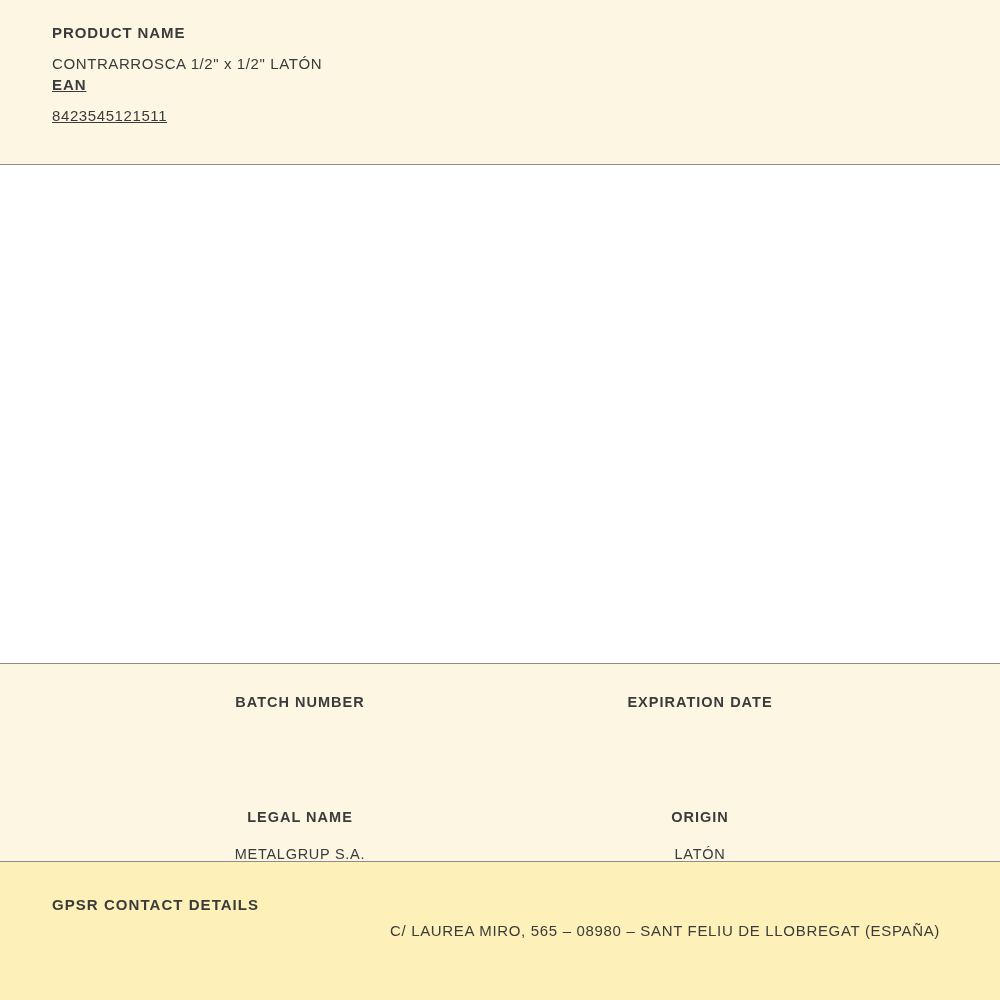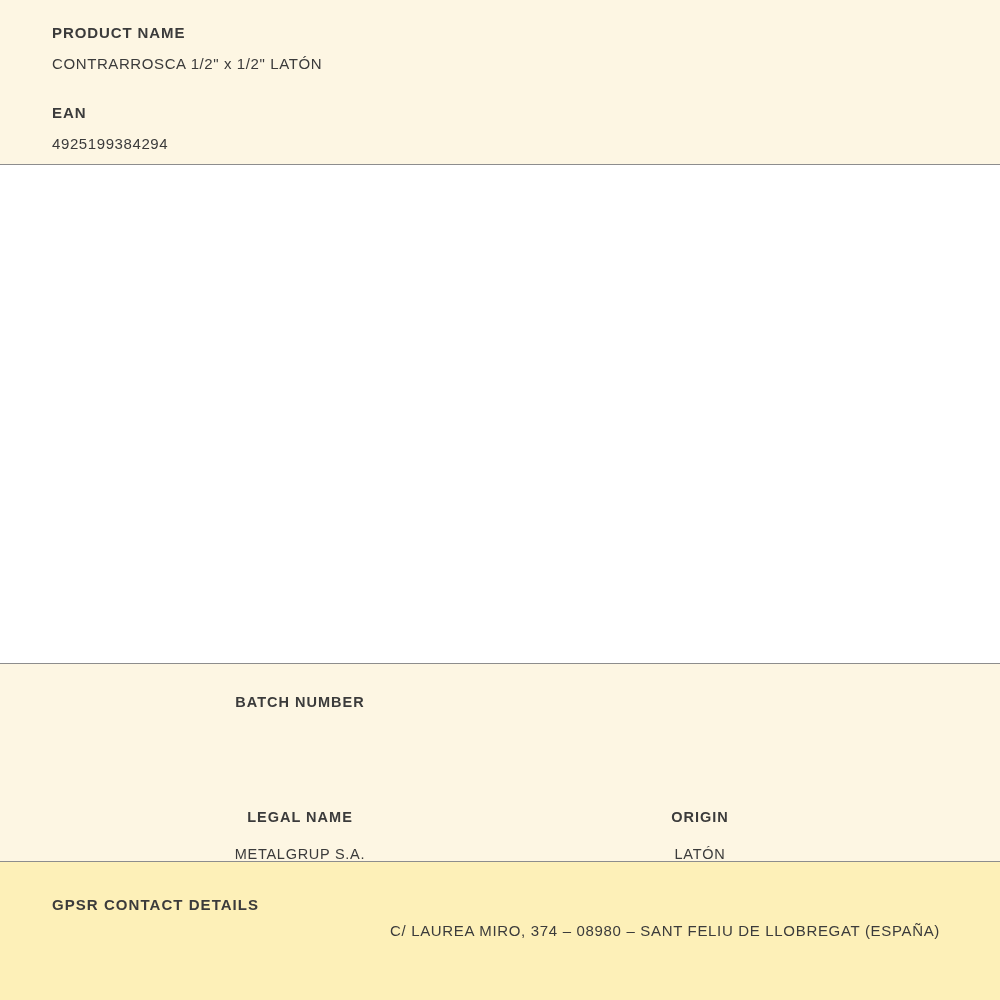--- a/index.html
+++ b/index.html
@@ -27,21 +27,21 @@
     background: #fdf6e3;
     padding: 22px 0 18px 0;
     border-bottom: 1px solid #8d8d8d;
     height: 165px;
     box-sizing: border-box;
   }
   .field {
     padding-left: 52px;
   }
   .field + .field {
-    margin-top: 28px;
+    text-decoration: underline;
   }
   .field-label {
     font-size: 15px;
     font-weight: bold;
     letter-spacing: 0.06em;
     color: #3b3b3b;
     text-transform: uppercase;
     line-height: 1.4;
   }
   .field-value {
@@ -133,46 +133,47 @@
 
 <div class="sheet">
 
   <div class="top-block">
     <div class="field">
       <div class="field-label">PRODUCT NAME</div>
       <div class="field-value">CONTRARROSCA 1/2" x 1/2" LATÓN</div>
     </div>
     <div class="field">
       <div class="field-label">EAN</div>
-      <div class="field-value">4925199384294</div>
+      <div class="field-value">8423545121511</div>
     </div>
   </div>
 
   <div class="blank-area"></div>
 
   <div class="data-block">
     <div class="data-row">
       <div class="data-cell first">
         <div class="cell-label">BATCH NUMBER</div>
         <div class="cell-value"></div>
       </div>
       <div class="data-cell">
+        <div class="cell-label">EXPIRATION DATE</div>
         <div class="cell-value"></div>
       </div>
     </div>
     <div class="data-row">
       <div class="data-cell first">
         <div class="cell-label">LEGAL NAME</div>
         <div class="cell-value">METALGRUP S.A.</div>
       </div>
       <div class="data-cell">
         <div class="cell-label">ORIGIN</div>
         <div class="cell-value">LATÓN</div>
       </div>
     </div>
   </div>
 
   <div class="footer-block">
     <div class="footer-label">GPSR CONTACT DETAILS</div>
-    <div class="footer-address">C/ LAUREA MIRO, 374 – 08980 – SANT FELIU DE LLOBREGAT (ESPAÑA)</div>
+    <div class="footer-address">C/ LAUREA MIRO, 565 – 08980 – SANT FELIU DE LLOBREGAT (ESPAÑA)</div>
   </div>
 
 </div>
 
 </body></html>

